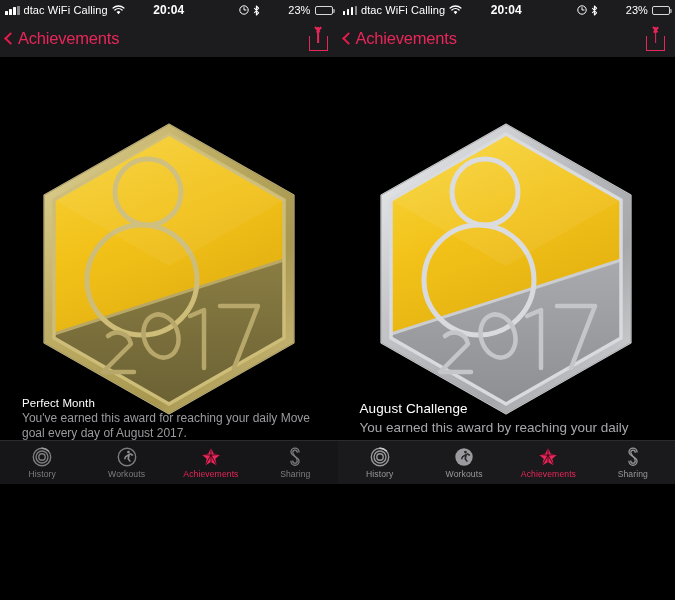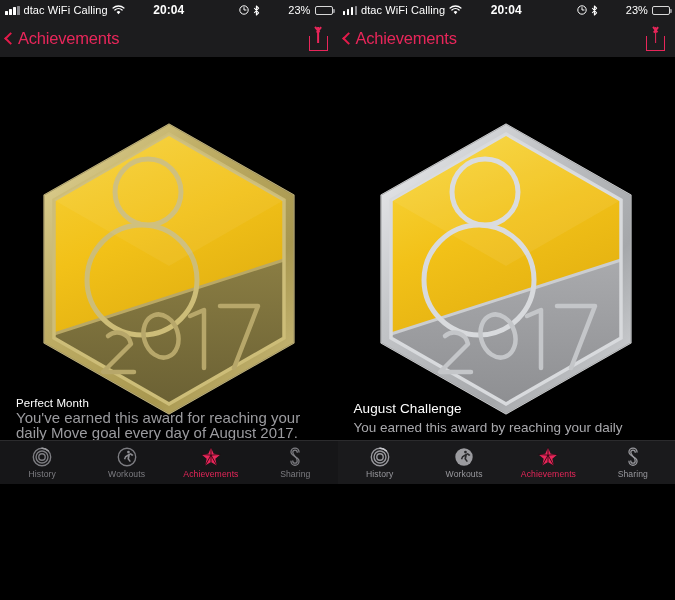--- a/index.html
+++ b/index.html
@@ -88,23 +88,23 @@
     position:absolute; right:10px; bottom:12px;
     display:flex; align-items:center; gap:7px;
   }
   .apple-mark { width:26px; height:30px; }
   .wm-text { line-height:1; }
   .wm-main { font-size:21px; color:#fff; letter-spacing:-.3px; }
   .wm-main b { font-weight:bold; }
   .wm-sub { font-size:6.2px; color:#d8d8d8; letter-spacing:.2px; margin-top:2px; }
 
   
-  .caption { position:absolute; left:0; right:0; bottom:44px; padding:0 16px; }
+  .caption { position:absolute; left:0; right:0; bottom:44px; padding:0 22px; }
   .cap-title { color:#fff; font-size:11.5px; margin-bottom:2px; letter-spacing:.1px; }
-  .cap-desc  { color:#9b9b9f; font-size:15px; line-height:14.5px; }
+  .cap-desc  { color:#9b9b9f; font-size:12px; line-height:14.5px; }
   .right .cap-title { font-size:13.5px; margin-bottom:3px; }
   .right .cap-desc  { font-size:13.5px; line-height:17.5px; color:#a8a8ac; }
   .right .caption { bottom:30px; }
 
   
   .tabbar {
     position:absolute; left:0; right:0; bottom:0; height:44px;
     background:#161618; border-top:1px solid #2b2b2d;
     display:flex; align-items:center;
   }

